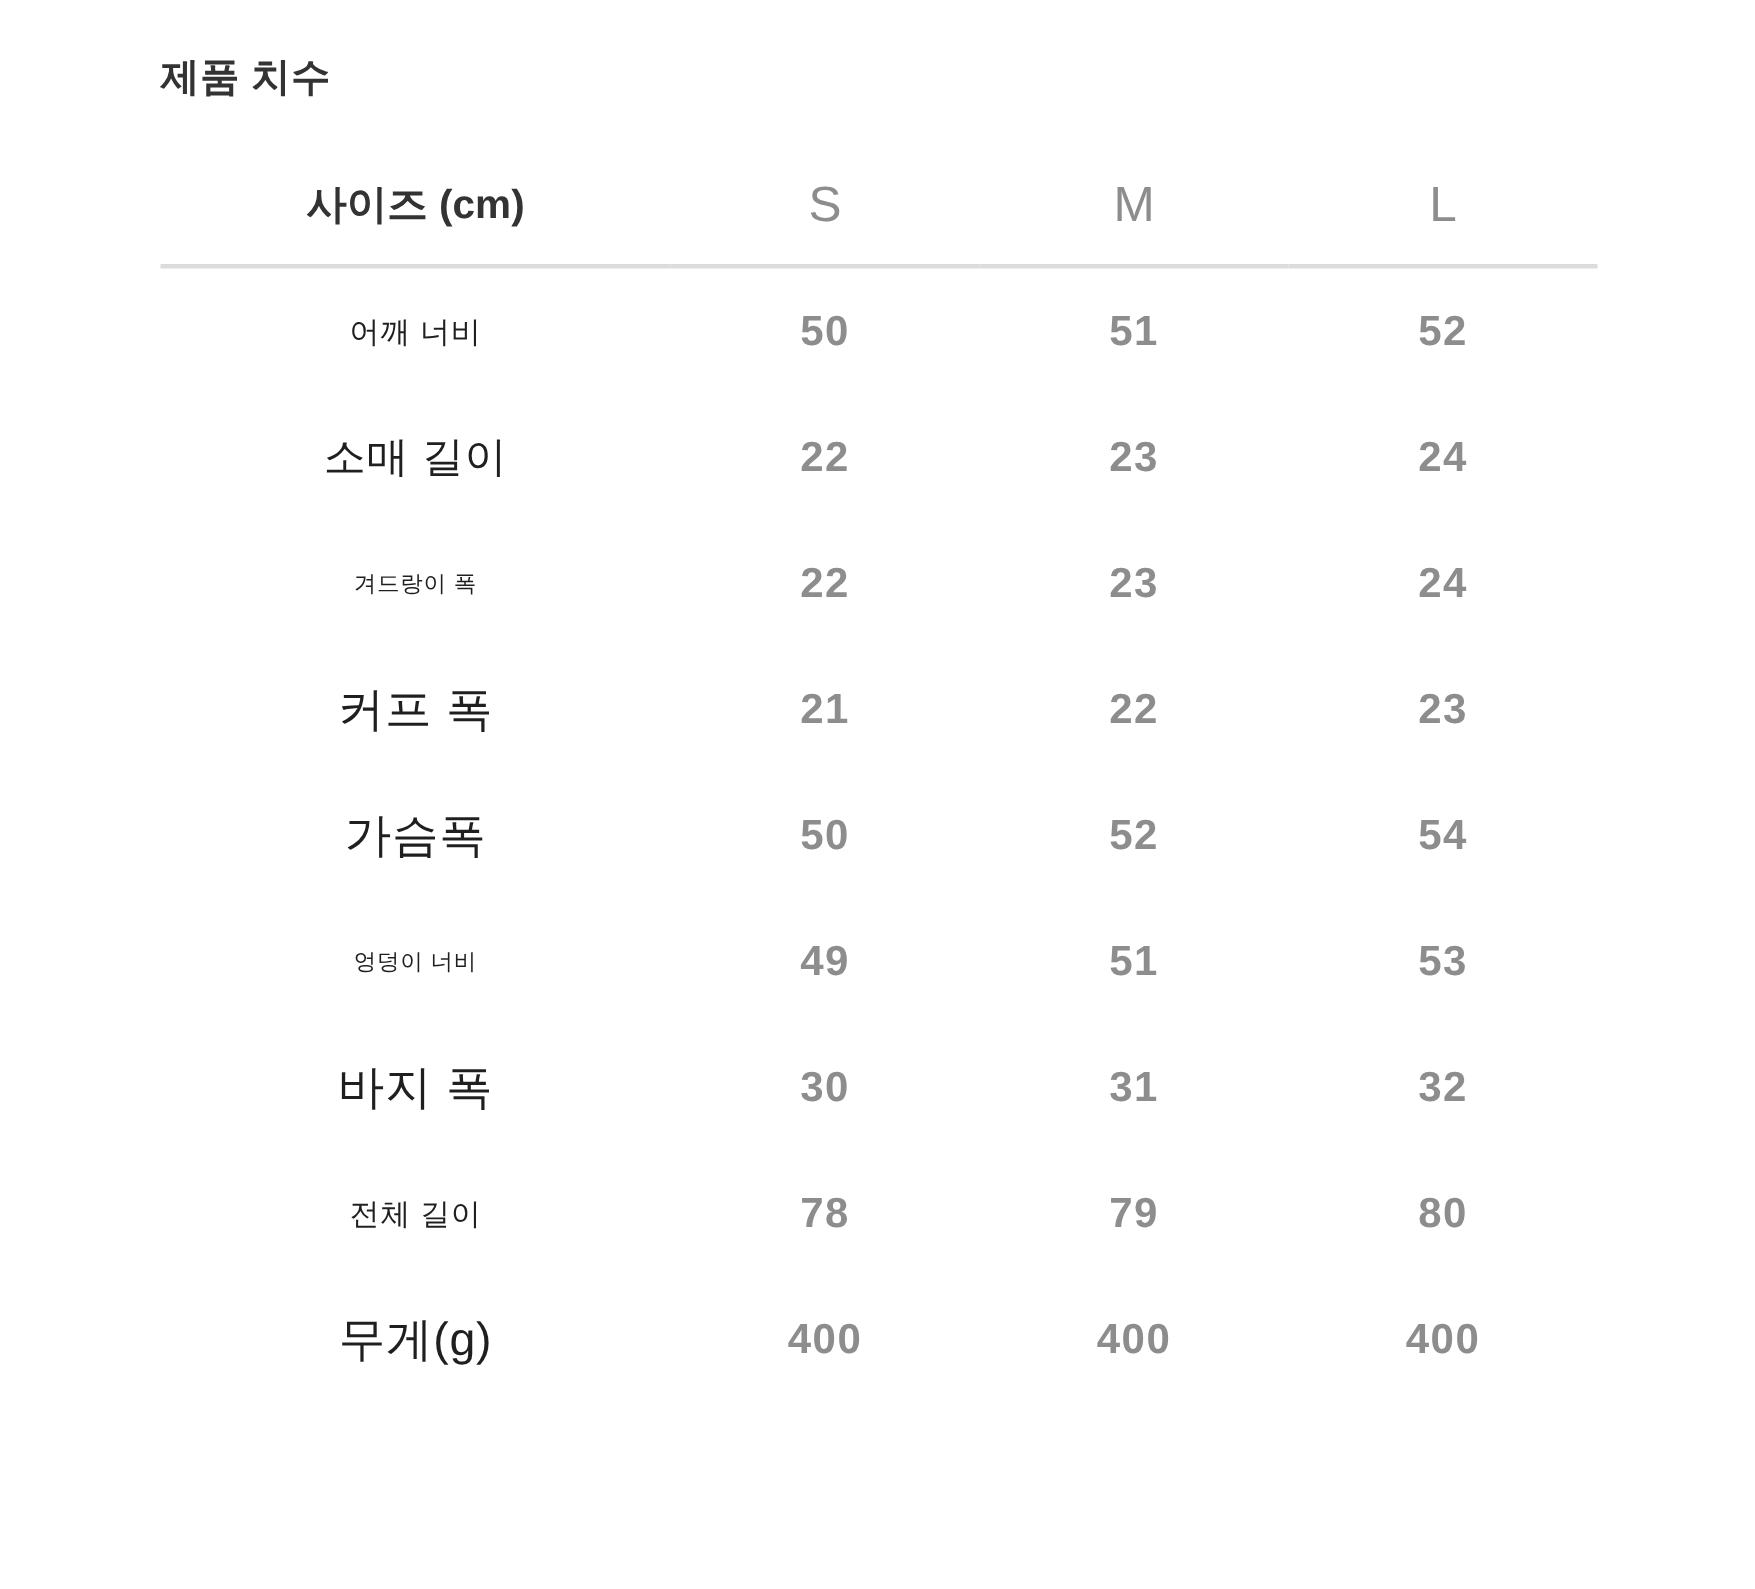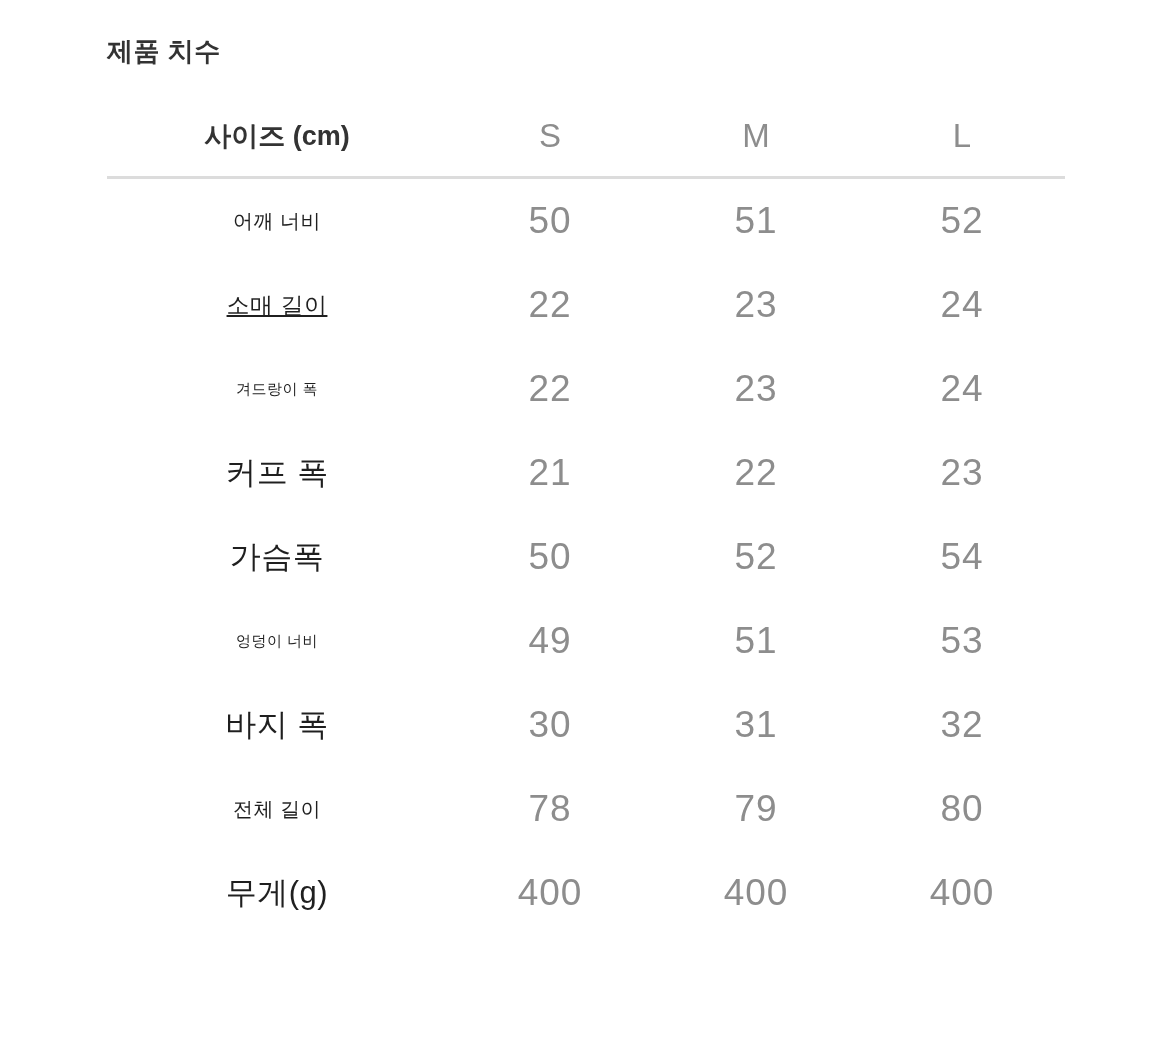--- a/index.html
+++ b/index.html
@@ -62,25 +62,25 @@
   .body-cell{
     height:84px;
   }
   .row-label{
     color:var(--label-text);
     font-weight:500;
     letter-spacing:0.5px;
   }
   .row-label.sm{font-size:15px;font-weight:400;}
   .row-label.md{font-size:20px;}
-  .row-label.md2{font-size:23px;text-decoration:underline;}
+  .row-label.md2{font-size:28px;}
   .row-label.lg{font-size:31px;}
   .value-cell{
-    font-size:37px;
-    font-weight:400;
+    font-size:28px;
+    font-weight:700;
     color:var(--value-text);
     letter-spacing:1px;
   }
 </style>
 </head>
 <body>
 
 <div class="page">
   <h1 class="section-title">제품 치수</h1>
 

